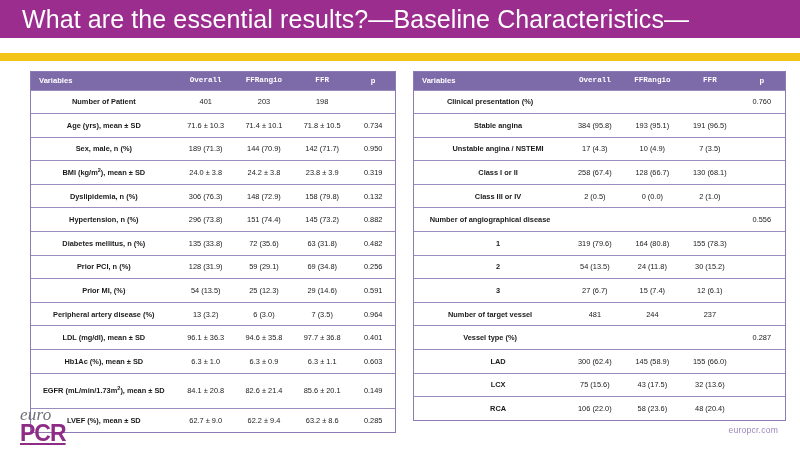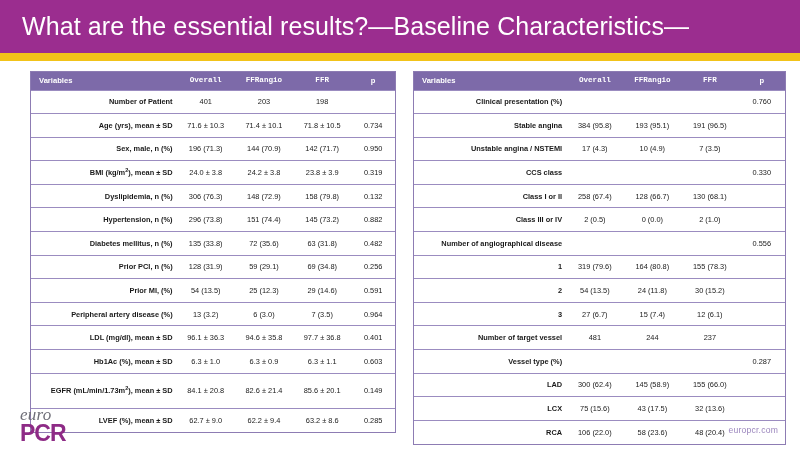--- a/index.html
+++ b/index.html
@@ -6,21 +6,21 @@
   body{
     width:800px;height:450px;
     background:#ffffff;
     font-family:"Liberation Sans","DejaVu Sans",sans-serif;
     overflow:hidden;
     position:relative;
   }
 
   
   .header-bar{
-    position:absolute;left:0;top:0;width:800px;height:53px;
+    position:absolute;left:0;top:0;width:800px;height:38px;
     background:#9b2d8f;
     display:flex;align-items:center;
   }
   .header-title{
     color:#ffffff;
     font-size:25px;
     font-weight:400;
     letter-spacing:0.1px;
     padding-left:22px;
     white-space:nowrap;
@@ -67,21 +67,21 @@
     font-weight:bold;
     border-top:none;
     border-bottom:none;
     height:18px;
   }
   table.tbl thead th.c-var{text-align:left;padding-left:8px;}
   table.tbl thead th.c-num{text-align:center;font-family:Liberation Mono, monospace;}
   table.tbl thead th.c-p{text-align:center;}
 
   td.c-var{
-    text-align:right;font-weight:bold;padding-left:8px;
+    text-align:center;font-weight:bold;padding-left:8px;
   }
   td.c-var.indent{padding-left:20px;}
   td.c-num{text-align:center;}
   td.c-p{text-align:center;}
 
   
   .cw-var{width:40%;}
   .cw-n{width:16%;}
   .cw-p{width:12%;}
 
@@ -105,20 +105,21 @@
     line-height:1;
     letter-spacing:0.2px;
   }
   .logo-pcr{
     font-size:23px;
     font-weight:bold;
     color:#8e2b86;
     line-height:1;
     margin-top:-1px;
     letter-spacing:-1px;
+    text-decoration:underline;
   }
   .footer-url{
     position:absolute;right:22px;top:425px;
     font-size:8.6px;
     color:#9b86bd;
     letter-spacing:0.2px;
   }
 </style>
 </head>
 <body>
@@ -158,21 +159,21 @@
           </tr>
           <tr>
             <td class="c-var">Age (yrs), mean ± SD</td>
             <td class="c-num">71.6 ± 10.3</td>
             <td class="c-num">71.4 ± 10.1</td>
             <td class="c-num">71.8 ± 10.5</td>
             <td class="c-p">0.734</td>
           </tr>
           <tr>
             <td class="c-var">Sex, male, n (%)</td>
-            <td class="c-num">196 (71.3)</td>
+            <td class="c-num">189 (71.3)</td>
             <td class="c-num">144 (70.9)</td>
             <td class="c-num">142 (71.7)</td>
             <td class="c-p">0.950</td>
           </tr>
           <tr>
             <td class="c-var">BMI (kg/m<sup>2</sup>), mean ± SD</td>
             <td class="c-num">24.0 ± 3.8</td>
             <td class="c-num">24.2 ± 3.8</td>
             <td class="c-num">23.8 ± 3.9</td>
             <td class="c-p">0.319</td>
@@ -285,27 +286,20 @@
             <td class="c-p"></td>
           </tr>
           <tr>
             <td class="c-var indent">Unstable angina / NSTEMI</td>
             <td class="c-num">17 (4.3)</td>
             <td class="c-num">10 (4.9)</td>
             <td class="c-num">7 (3.5)</td>
             <td class="c-p"></td>
           </tr>
           <tr>
-            <td class="c-var">CCS class</td>
-            <td class="c-num"></td>
-            <td class="c-num"></td>
-            <td class="c-num"></td>
-            <td class="c-p">0.330</td>
-          </tr>
-          <tr>
             <td class="c-var indent">Class I or II</td>
             <td class="c-num">258 (67.4)</td>
             <td class="c-num">128 (66.7)</td>
             <td class="c-num">130 (68.1)</td>
             <td class="c-p"></td>
           </tr>
           <tr>
             <td class="c-var indent">Class III or IV</td>
             <td class="c-num">2 (0.5)</td>
             <td class="c-num">0 (0.0)</td>

